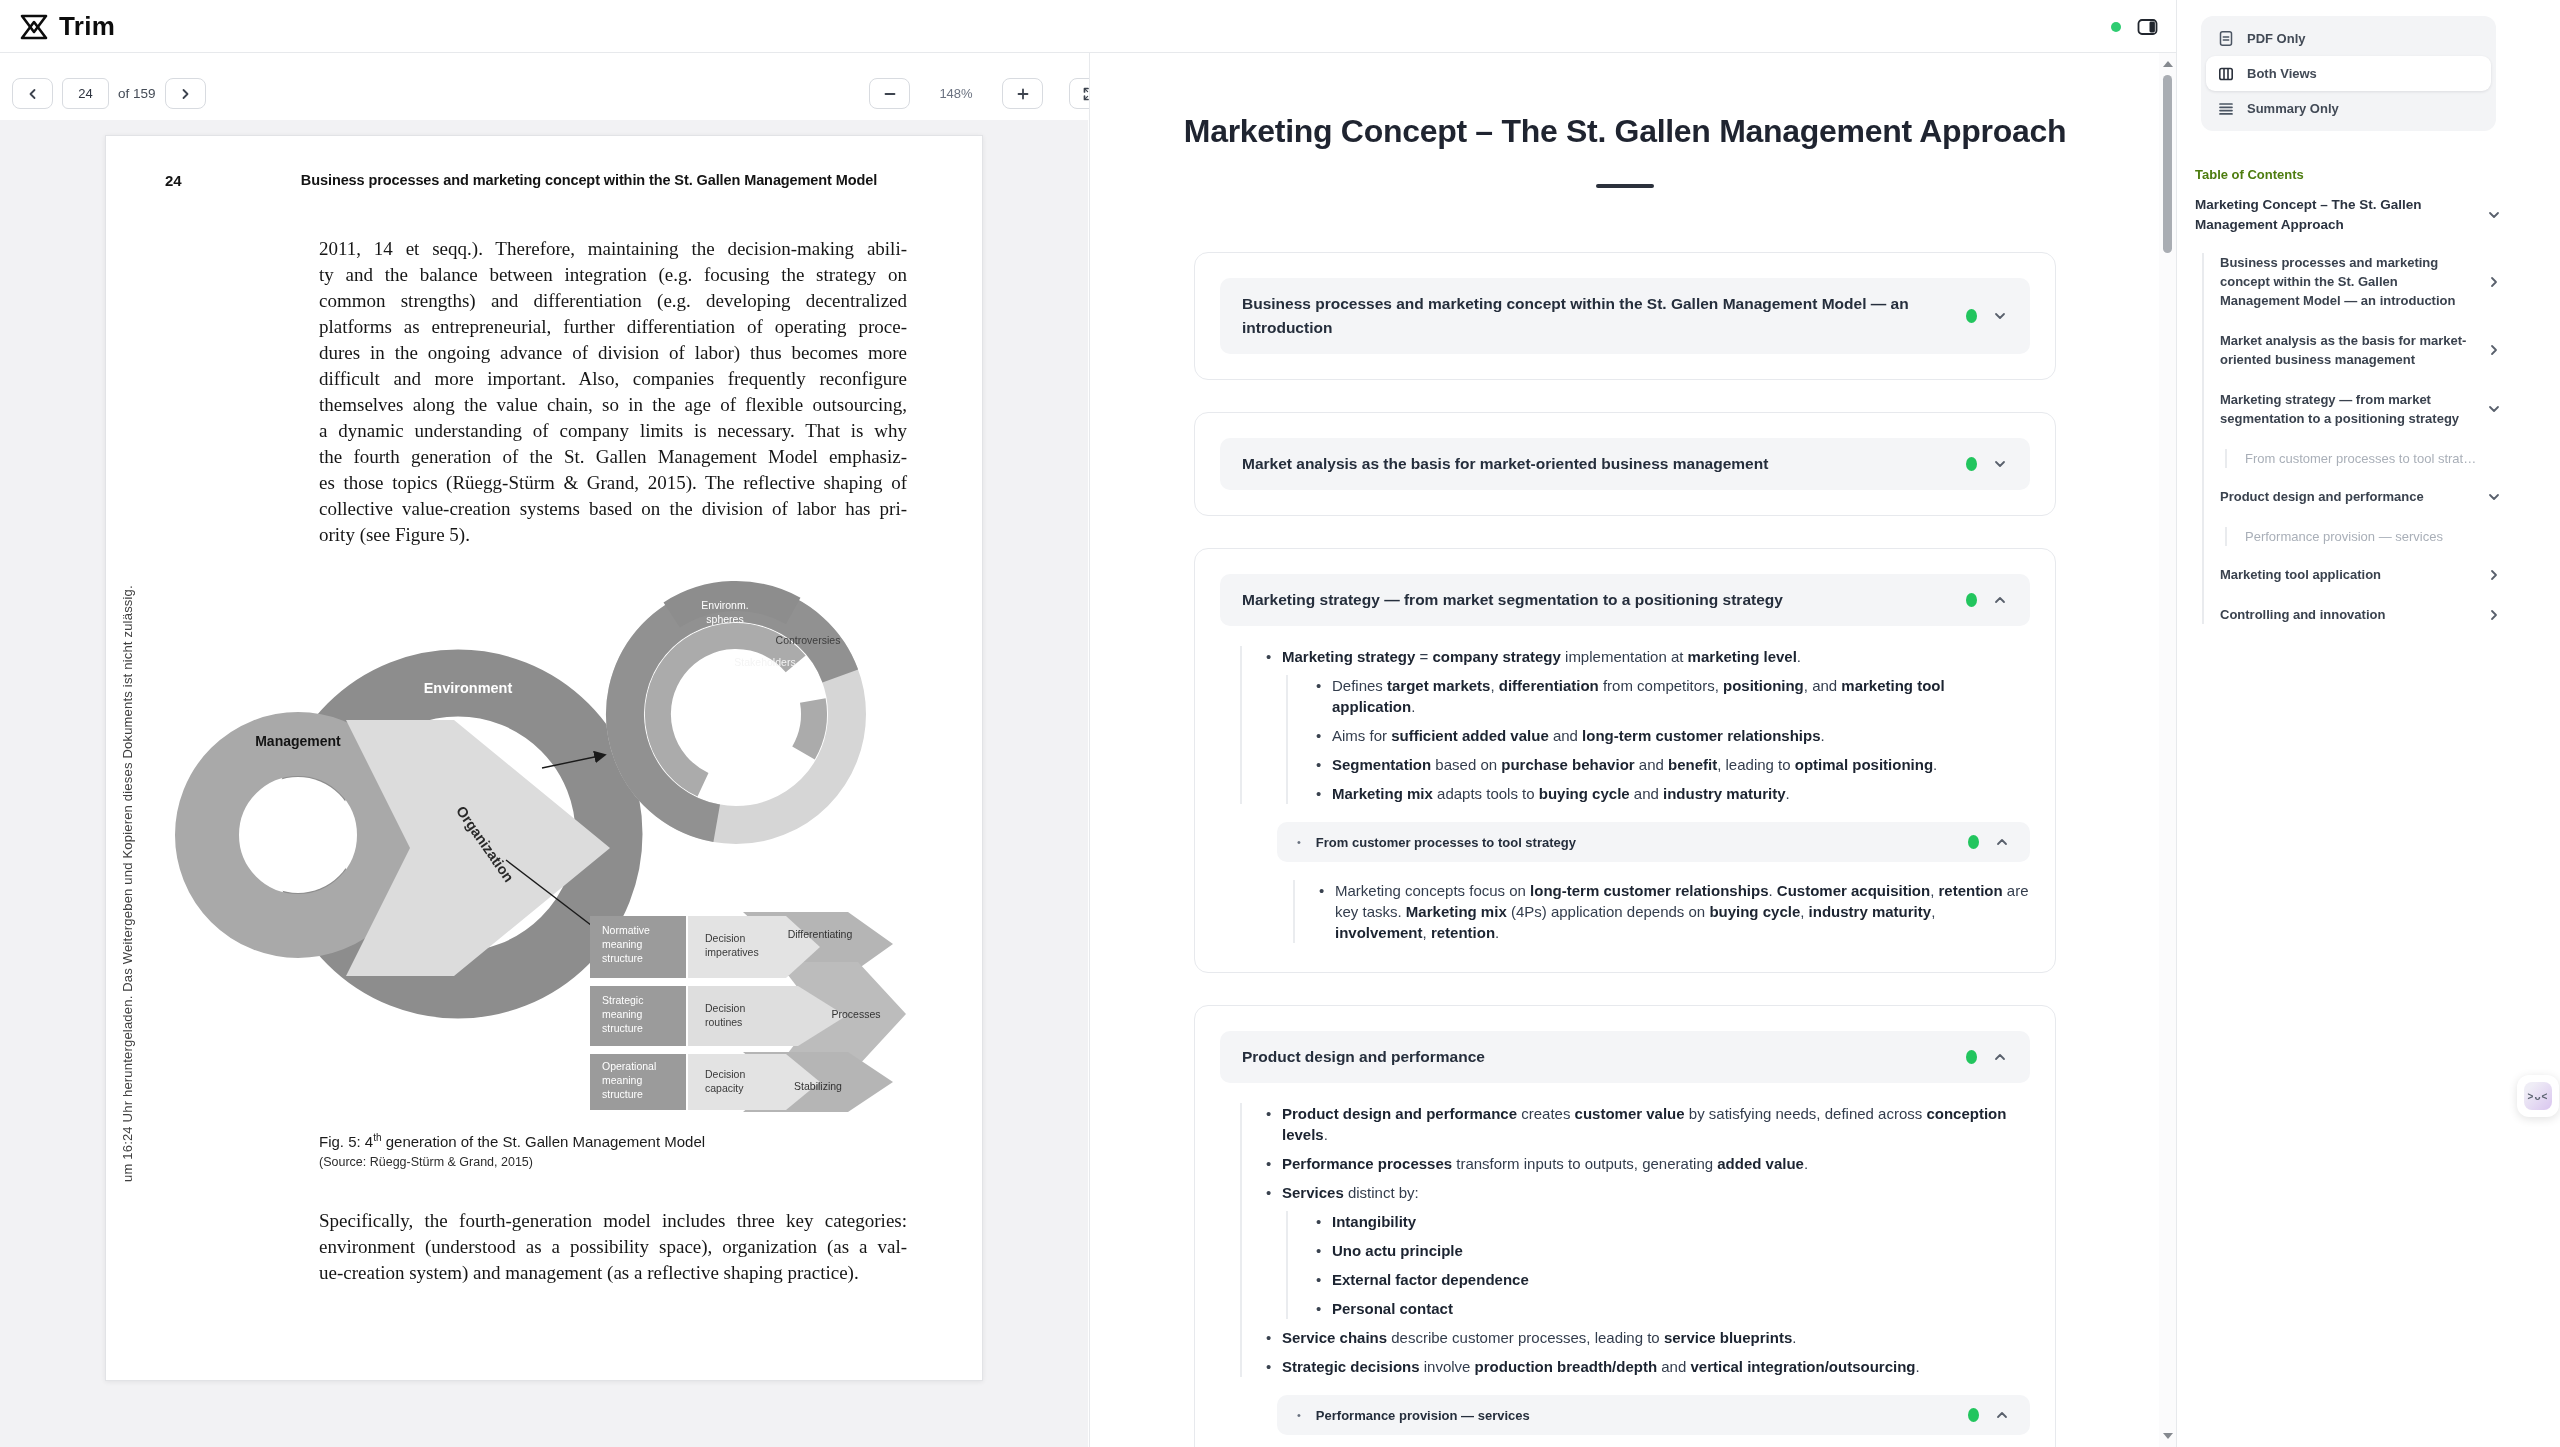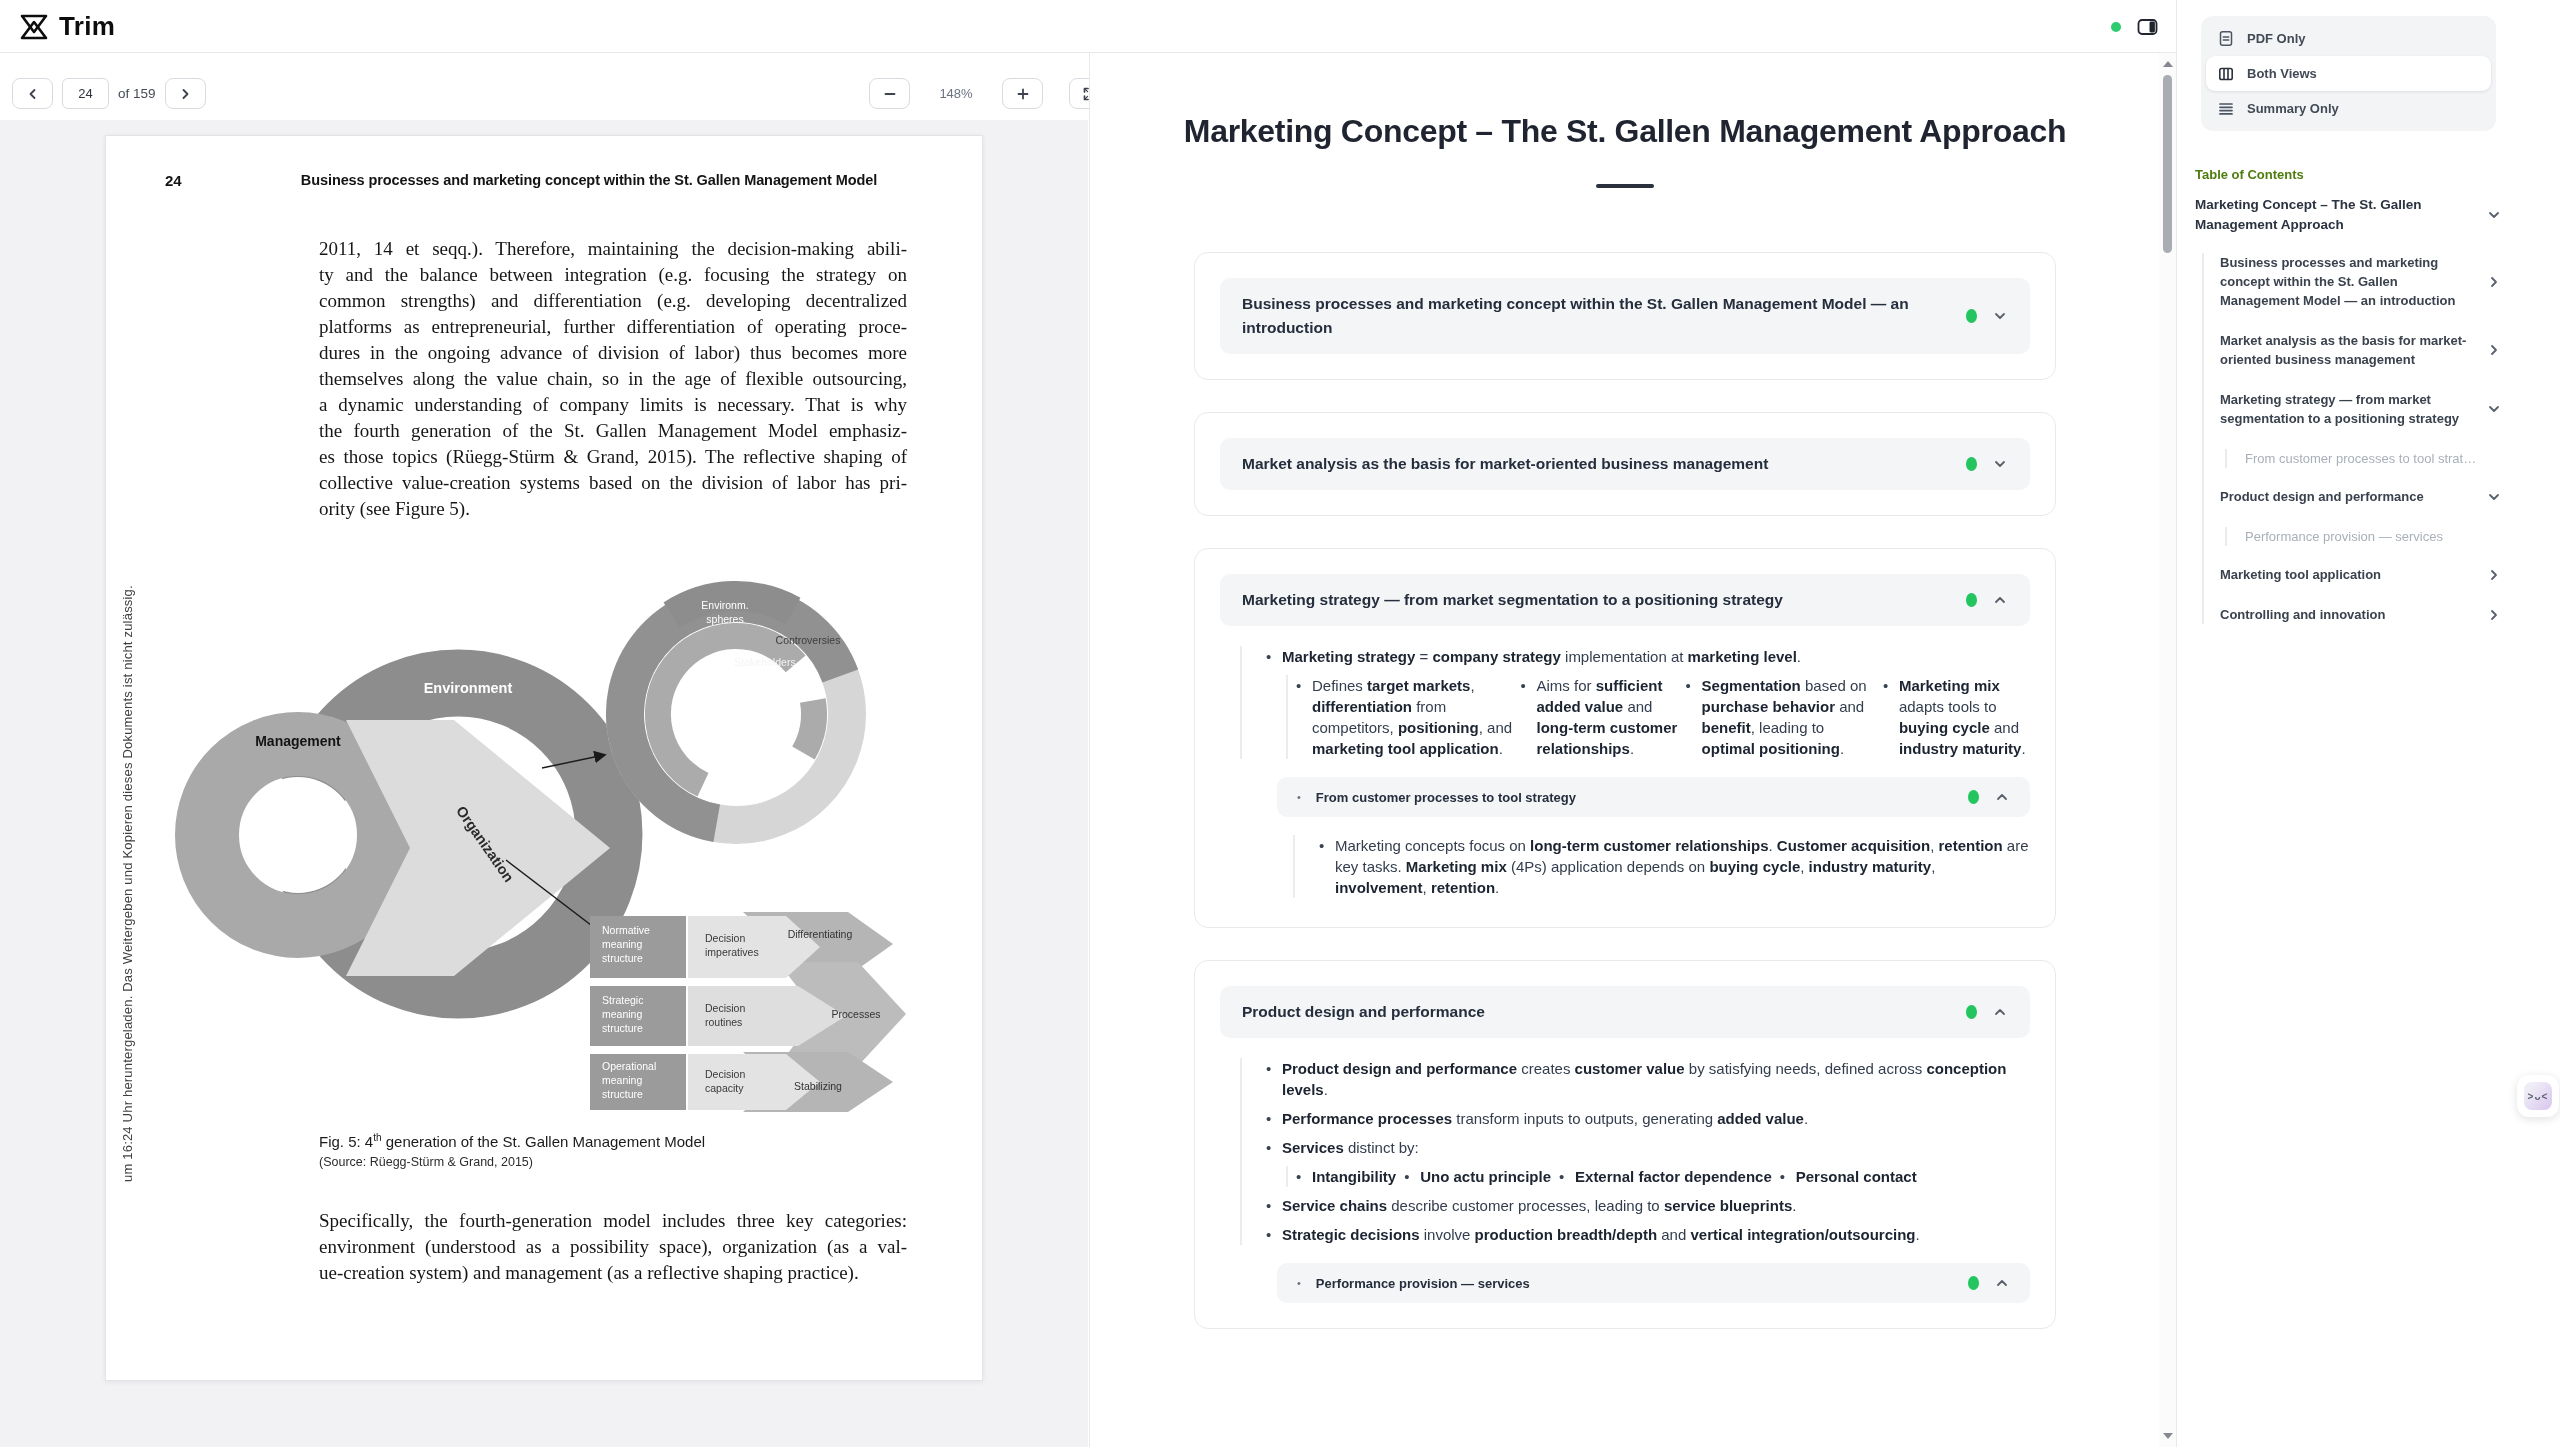--- a/index.html
+++ b/index.html
@@ -46,21 +46,21 @@
   #cards { position: absolute; left: 104px; top: 199px; width: 862px; display: flex; flex-direction: column; gap: 32px; }
   .card { background: #fff; border: 1.5px solid #e7e9ed; border-radius: 14px; padding: 25px; }
   .sec-head { background: #f4f5f7; border-radius: 10px; padding: 14px 22px; display: flex; align-items: center; gap: 15px; cursor: pointer; }
   .sec-title { flex: 1; font-size: 15.5px; font-weight: 700; color: #252e3c; line-height: 1.55; }
   .gdot { width: 11px; height: 14px; border-radius: 50%; background: #22c55e; flex: none; }
   .chev { display: flex; align-items: center; flex: none; }
   .blist { margin: 20px 0 4px 20px; border-left: 2px solid #eaecef; padding-left: 24px; display: flex; flex-direction: column; gap: 8px; font-size: 15px; color: #333d4d; line-height: 21px; }
   .blist b { color: #1c2431; }
   .bitem { position: relative; padding-left: 16px; }
   .bitem::before { content: "•"; position: absolute; left: 0; top: 0; color: #39424f; }
-  .bgroup { margin-left: 20px; border-left: 2px solid #eaecef; padding-left: 8px; display: flex; flex-direction: row; gap: 8px; }
+  .bgroup { margin-left: 20px; border-left: 2px solid #eaecef; padding-left: 28px; display: flex; flex-direction: column; gap: 8px; justify-content: flex-end; }
   .subsec { margin: 18px 0 0 57px; }
   .subsec-head { background: #f4f5f7; border-radius: 10px; padding: 12px 20px; display: flex; align-items: center; gap: 15px; cursor: pointer; }
   .minidot { font-size: 11px; color: #68707e; flex: none; }
   .subsec-title { flex: 1; font-size: 13px; font-weight: 700; color: #252e3c; }
   .subsec .blist { margin-left: 16px; margin-top: 18px; }
 
   
   #scrollbar { position: absolute; left: 2159px; top: 53px; width: 17px; height: 1394px; background: #fbfbfc; }
   .sb-arrow { position: absolute; left: 4px; width: 0; height: 0; border-left: 5px solid transparent; border-right: 5px solid transparent; cursor: pointer; }
   .sb-up { top: 8px; border-bottom: 6px solid #85898f; }
@@ -155,20 +155,21 @@
         <div class="watermark">um 16:24 Uhr heruntergeladen. Das Weitergeben und Kopieren dieses Dokuments ist nicht zulässig.</div>
         <div class="page-num">24</div>
         <div class="running-header">Business processes and marketing concept within the St. Gallen Management Model</div>
 
         <div id="para1" class="pdf-body">
             <div class="pdf-line">2011, 14 et seqq.). Therefore, maintaining the decision-making abili-</div>
             <div class="pdf-line">ty and the balance between integration (e.g. focusing the strategy on</div>
             <div class="pdf-line">common strengths) and differentiation (e.g. developing decentralized</div>
             <div class="pdf-line">platforms as entrepreneurial, further differentiation of operating proce-</div>
             <div class="pdf-line">dures in the ongoing advance of division of labor) thus becomes more</div>
+            <div class="pdf-line">difficult and more important. Also, companies frequently reconfigure</div>
             <div class="pdf-line">themselves along the value chain, so in the age of flexible outsourcing,</div>
             <div class="pdf-line">a dynamic understanding of company limits is necessary. That is why</div>
             <div class="pdf-line">the fourth generation of the St. Gallen Management Model emphasiz-</div>
             <div class="pdf-line">es those topics (Rüegg-Stürm &amp; Grand, 2015). The reflective shaping of</div>
             <div class="pdf-line">collective value-creation systems based on the division of labor has pri-</div>
             <div class="pdf-line last">ority (see Figure 5).</div>
           </div>
 
         <div class="figure-wrap">
           <svg width="752" height="556" viewBox="0 0 752 556">

